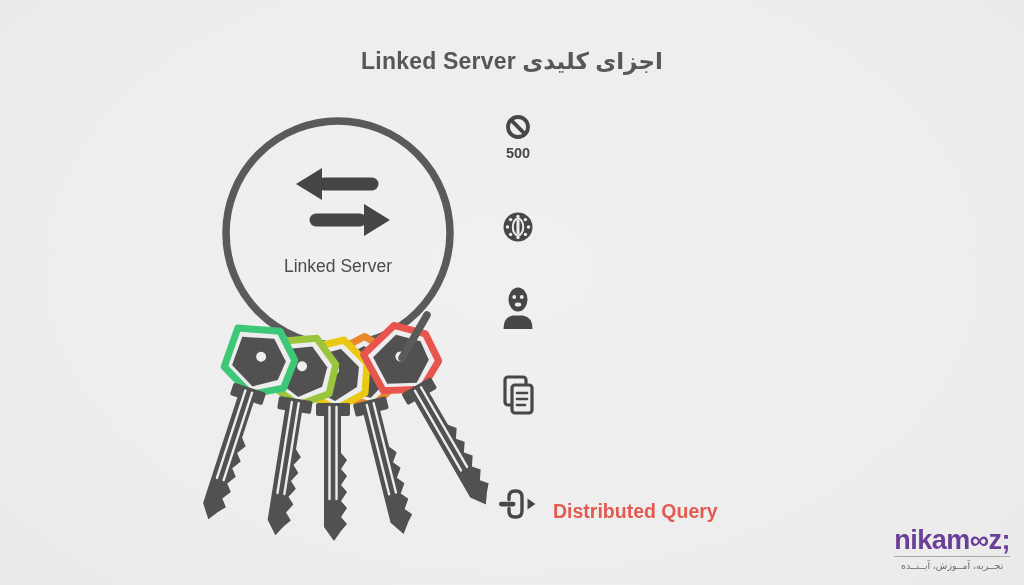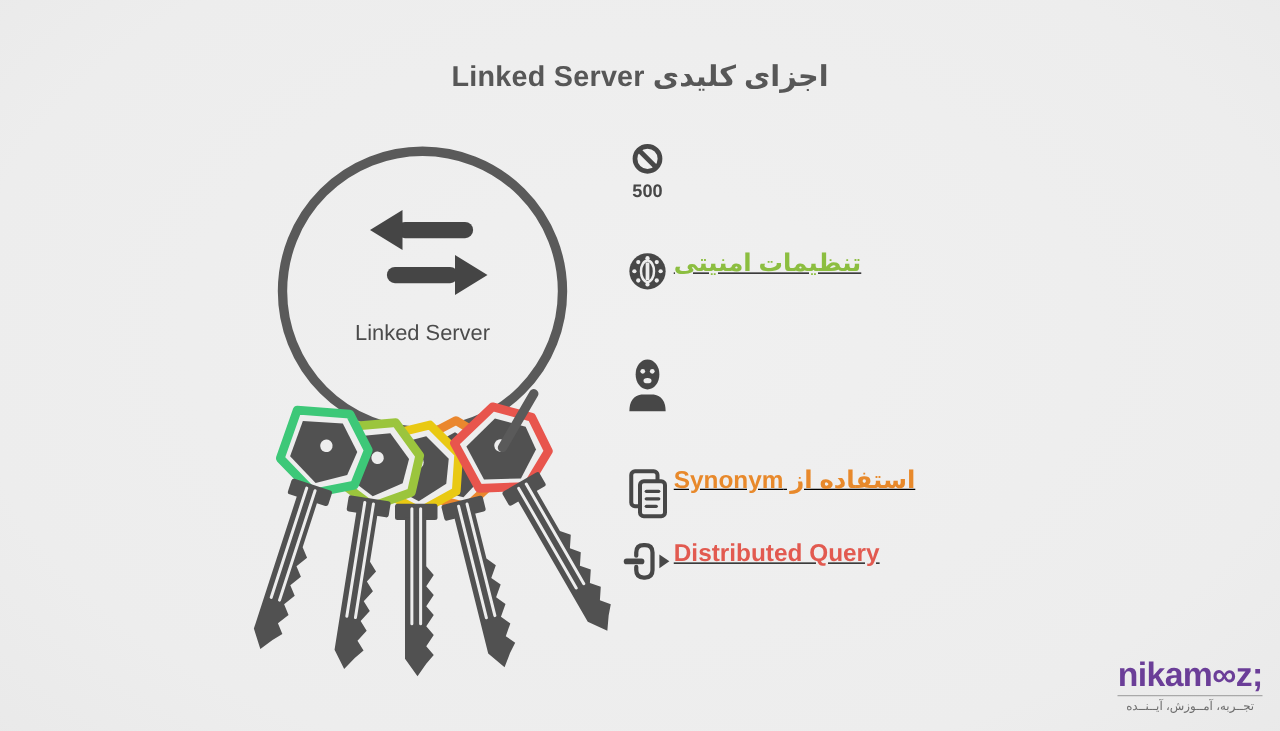--- a/index.html
+++ b/index.html
@@ -8,22 +8,22 @@
     position:relative;width:1024px;height:585px;overflow:hidden;
     background:radial-gradient(ellipse 980px 640px at 50% 46%, #f0f0f0 0%, #ededed 55%, #e4e4e4 100%);
   }
   .title{
     position:absolute;top:48px;left:0;width:1024px;text-align:center;
     font-size:23px;font-weight:700;color:#575757;letter-spacing:.2px;
   }
   .illus{position:absolute;left:146px;top:100px;}
   .ring-label{font-family:"Liberation Sans","DejaVu Sans",sans-serif;font-size:17.5px;font-weight:500;fill:#4b4b4b;}
   .list{position:absolute;left:0;top:0;}
-  .row{position:absolute;left:497px;height:46px;display:flex;align-items:flex-start;text-decoration:underline;}
-  .r0{top:114px}.r1{top:199px}.r2{top:286px}.r3{top:372px}.r4{top:432px}
+  .row{position:absolute;left:497px;height:46px;display:flex;align-items:flex-end;gap:14px;}
+  .r0{top:114px}.r1{top:199px}.r2{top:286px}.r3{top:372px}.r4{top:477px}
   .icon-box{width:42px;display:flex;justify-content:center;}
   .row .label{font-size:19.5px;font-weight:700;white-space:nowrap;}
   .c0{color:#2ebd70}.c1{color:#8cbe40}.c2{color:#e2c012}.c3{color:#e8892b}.c4{color:#e25a50}
   .ban-badge{font-family:"Liberation Sans","DejaVu Sans",sans-serif;font-size:14.5px;font-weight:700;fill:#474747;}
   .logo{position:absolute;right:14px;top:527px;text-align:center;}
   .wordmark{font-size:27px;font-weight:800;color:#6b3e98;line-height:1;letter-spacing:-0.5px;}
   .tagline{margin-top:2px;border-top:1px solid #a9a9a9;padding-top:3px;
     font-size:9.5px;color:#6e6e6e;letter-spacing:.4px;white-space:nowrap;}
 </style>
 </head>
@@ -88,21 +88,20 @@
               <circle cx="10.6" cy="25.4" r="1.7"></circle>
             <circle cx="7.5" cy="18" r="1.7"></circle>
               <circle cx="10.6" cy="10.6" r="1.7"></circle>
             <circle cx="18" cy="7.5" r="1.7"></circle>
               <circle cx="25.4" cy="10.6" r="1.7"></circle>
           </g>
           <ellipse cx="18" cy="18" rx="5.2" ry="8.5" fill="none" stroke="#ededed" stroke-width="2"></ellipse>
           <line x1="18" y1="11" x2="18" y2="25" stroke="#ededed" stroke-width="3"></line>
         </svg>
       </span>
-      <span class="label c1" dir="rtl">تنظیمات امنیتی</span>
     </div>
 
     <div class="row r2">
       <span class="icon-box">
         <svg width="36" height="46" viewBox="0 0 36 46">
           <ellipse cx="18" cy="13.5" rx="9.5" ry="12" fill="#474747"></ellipse>
           <circle cx="14.2" cy="11" r="1.9" fill="#ededed"></circle>
           <circle cx="21.8" cy="11" r="1.9" fill="#ededed"></circle>
           <ellipse cx="18" cy="18.5" rx="3.2" ry="2.1" fill="#ededed"></ellipse>
           <path d="M3.5,43 Q3.5,31 13,29.5 L23,29.5 Q32.5,31 32.5,43 Z" fill="#474747"></path>
@@ -115,21 +114,20 @@
         <svg width="40" height="46" viewBox="0 0 40 46">
           <rect x="7" y="5" width="21" height="28" rx="3" fill="none" stroke="#474747" stroke-width="3.2"></rect>
           <rect x="14" y="13" width="20" height="28" rx="3" fill="#ededed" stroke="#474747" stroke-width="3.2"></rect>
           <g stroke="#474747" stroke-width="2.6" stroke-linecap="round">
             <line x1="19" y1="21" x2="29" y2="21"></line>
             <line x1="19" y1="27" x2="29" y2="27"></line>
             <line x1="19" y1="33" x2="27" y2="33"></line>
           </g>
         </svg>
       </span>
-      <span class="label c3" dir="rtl">استفاده از Synonym</span>
     </div>
 
     <div class="row r4">
       <span class="icon-box">
         <svg width="42" height="36" viewBox="0 0 42 36">
           <path d="M12,21.5 V24 Q12,30 18,30 H19 Q25,30 25,24 V10 Q25,4 19,4 H18 Q12,4 12,10 V12.5" fill="none" stroke="#474747" stroke-width="3.4" stroke-linecap="round"></path>
           <rect x="2" y="14.8" width="16.5" height="4.6" rx="2.3" fill="#474747"></rect>
           <path d="M30.5,11.5 L38.5,17 L30.5,22.5 Z" fill="#474747"></path>
         </svg>
       </span>

